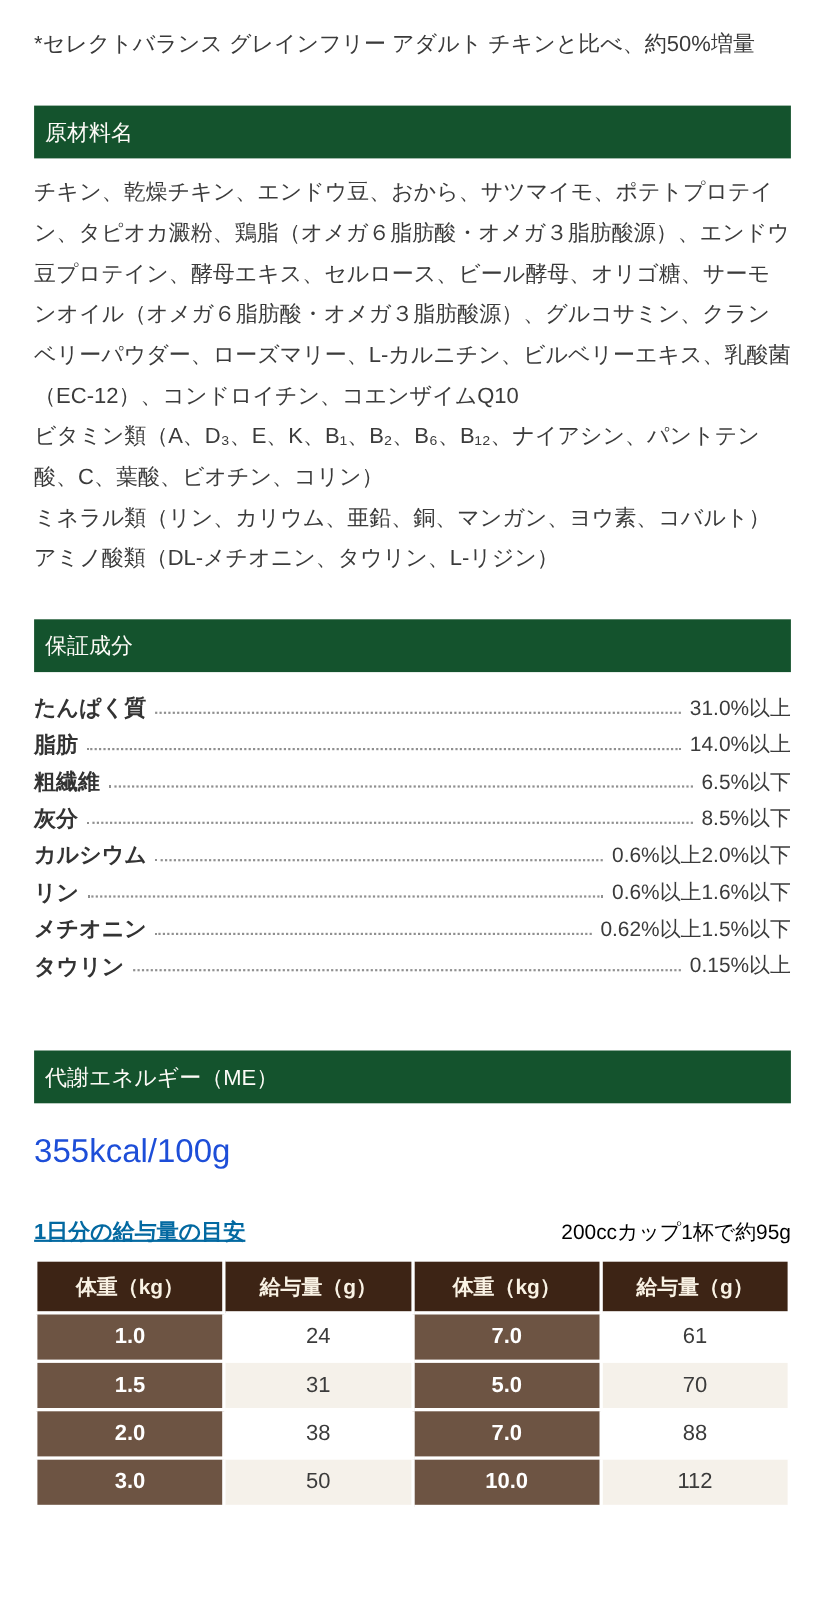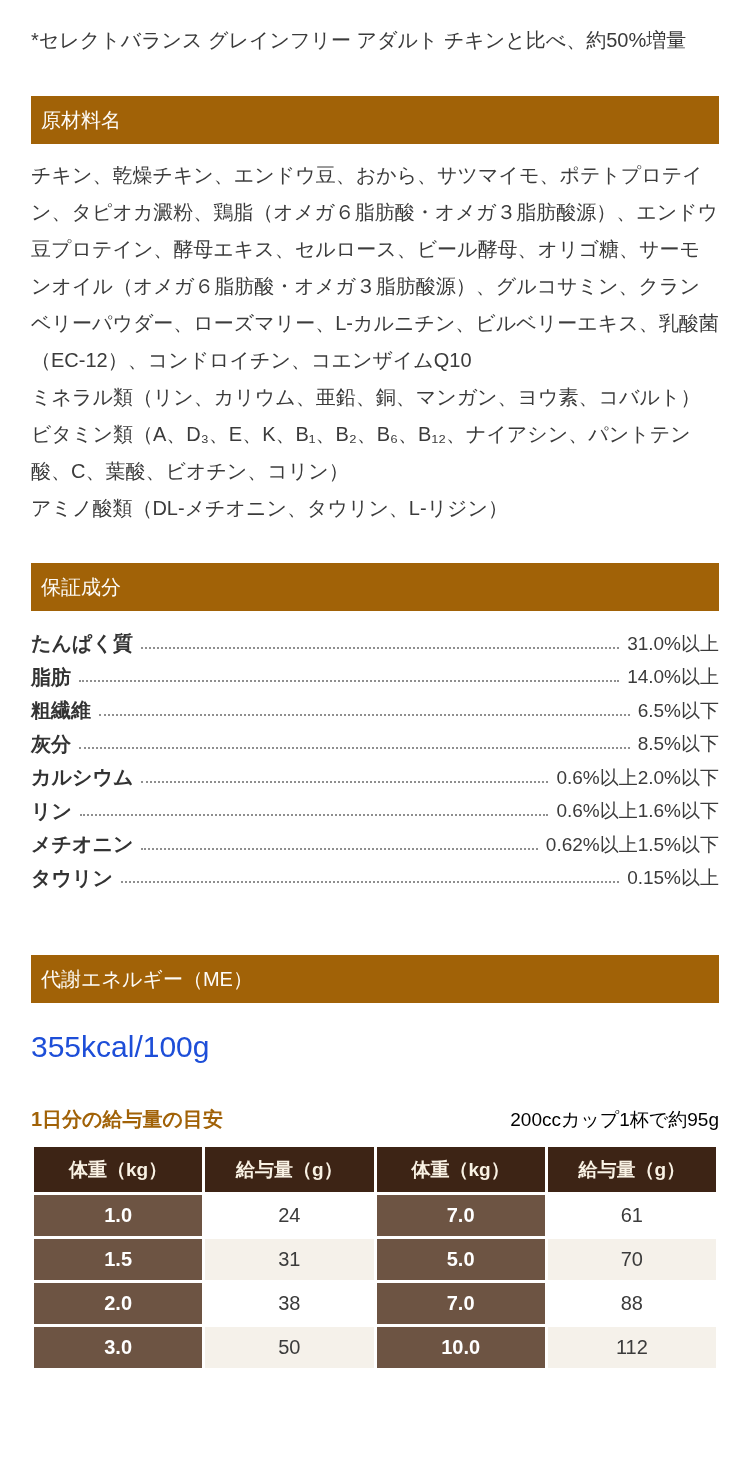--- a/index.html
+++ b/index.html
@@ -9,21 +9,21 @@
     color:#3b3b3b;
     -webkit-font-smoothing:antialiased;
   }
   .page{padding:21px 31px 0 31px;box-sizing:border-box;}
 
   .note{
     margin:0;font-size:20px;line-height:39px;color:#3a3a3a;
   }
 
   .section-bar{
-    margin-top:36px;height:48px;background:#a16207;color:#fdfbf7;
+    margin-top:36px;height:48px;background:#14532d;color:#fdfbf7;
     display:flex;align-items:center;padding-left:10px;box-sizing:border-box;
     font-size:20px;
   }
 
   .ingredients{margin-top:13px;}
   .ingredients p{margin:0;font-size:20px;line-height:37px;color:#3b3b3b;}
 
   .ga-list{margin-top:16px;}
   .ga-row{display:flex;align-items:center;height:33.5px;}
   .ga-label{font-size:20px;font-weight:bold;color:#333333;white-space:nowrap;}
@@ -32,21 +32,21 @@
     margin:0 8px;align-self:center;transform:translateY(4px);
     min-width:20px;
   }
   .ga-value{font-size:19px;color:#3b3b3b;white-space:nowrap;}
 
   .kcal{margin-top:27px;font-size:30px;color:#1d4ed8;}
 
   .feeding-head{
     margin-top:42px;display:flex;justify-content:space-between;align-items:flex-end;
   }
-  .feeding-title{font-size:20px;font-weight:bold;color:#a16207;}
+  .feeding-title{font-size:20px;font-weight:bold;color:#0369a1;text-decoration:underline;}
   .cup-note{font-size:19px;color:#000000;}
 
   table.feeding-table{
     margin-top:11px;width:100%;border-collapse:collapse;table-layout:fixed;
     text-align:center;
   }
   table.feeding-table th{
     background:#3d2415;color:#f9f2e4;font-weight:bold;font-size:19px;
     height:45px;border:3px solid #ffffff;padding:0;
   }
@@ -63,22 +63,22 @@
 <div class="page">
 
   <p class="note">*セレクトバランス グレインフリー アダルト チキンと比べ、約50%増量</p>
 
   <div class="section-bar">
     <span>原材料名</span>
   </div>
 
   <div class="ingredients">
     <p>チキン、乾燥チキン、エンドウ豆、おから、サツマイモ、ポテトプロテイン、タピオカ澱粉、鶏脂（オメガ６脂肪酸・オメガ３脂肪酸源）、エンドウ豆プロテイン、酵母エキス、セルロース、ビール酵母、オリゴ糖、サーモンオイル（オメガ６脂肪酸・オメガ３脂肪酸源）、グルコサミン、クランベリーパウダー、ローズマリー、L-カルニチン、ビルベリーエキス、乳酸菌（EC-12）、コンドロイチン、コエンザイムQ10</p>
+    <p>ビタミン類（A、D₃、E、K、B₁、B₂、B₆、B₁₂、ナイアシン、パントテン酸、C、葉酸、ビオチン、コリン）</p>
     <p>ミネラル類（リン、カリウム、亜鉛、銅、マンガン、ヨウ素、コバルト）</p>
-    <p>ビタミン類（A、D₃、E、K、B₁、B₂、B₆、B₁₂、ナイアシン、パントテン酸、C、葉酸、ビオチン、コリン）</p>
     <p>アミノ酸類（DL-メチオニン、タウリン、L-リジン）</p>
   </div>
 
   <div class="section-bar">
     <span>保証成分</span>
   </div>
 
   <div class="ga-list">
     <div class="ga-row">
       <span class="ga-label">たんぱく質</span>

